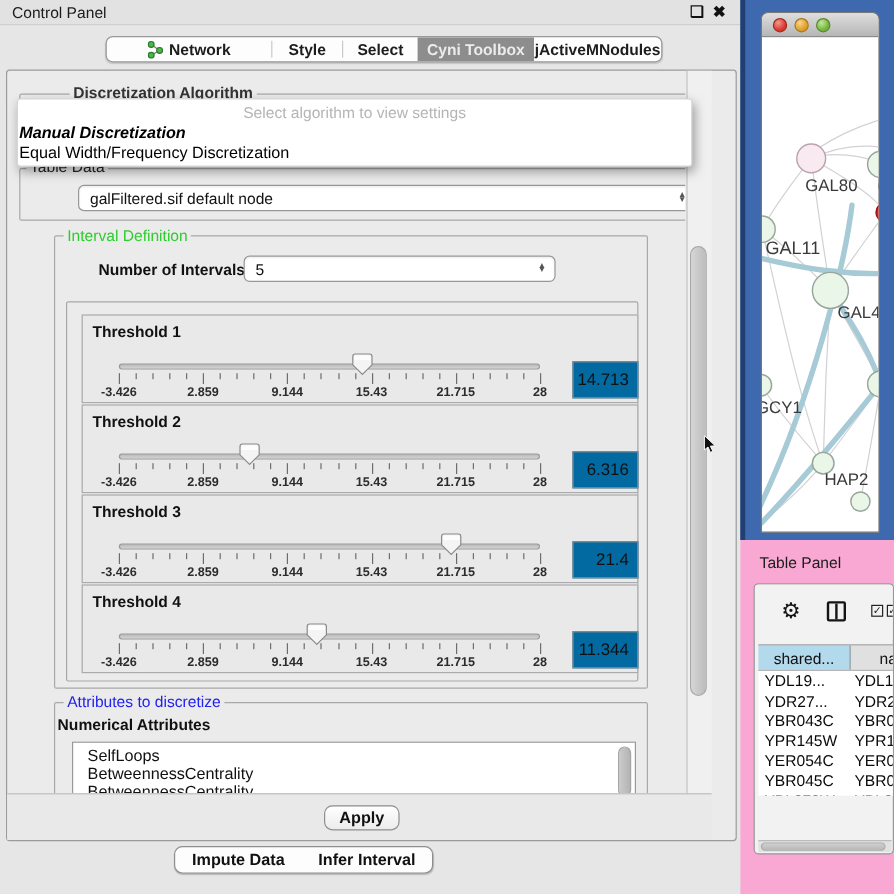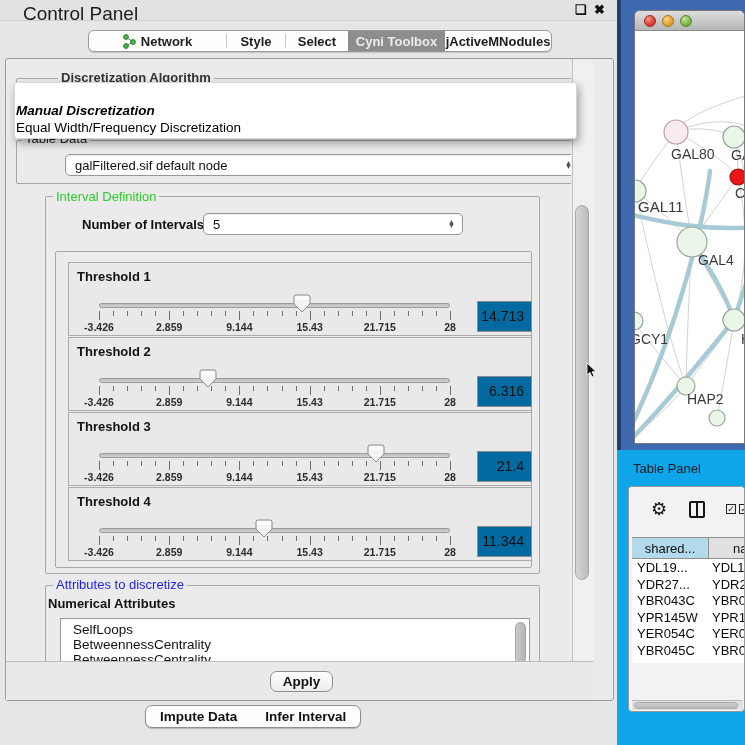--- a/index.html
+++ b/index.html
@@ -3,21 +3,21 @@
 <meta charset="utf-8">
 <style>
   * { margin:0; padding:0; box-sizing:border-box; }
   html,body { width:745px; height:745px; }
   body { font-family:"Liberation Sans", sans-serif; background:#e4e4e4; position:relative; overflow:hidden; }
   .abs { position:absolute; }
 
   
   #control-panel { left:0; top:0; width:620px; height:745px; background:#e6e6e6; }
   #cp-titlebar { left:0; top:0; width:620px; height:21px; background:#e2e2e2; border-bottom:1px solid #cfcfcf; }
-  #cp-title { left:23px; top:3px; font-size:19px; color:#1c1c1c; }
+  #cp-title { left:10px; top:3px; font-size:13px; color:#1c1c1c; }
   .win-ctl { top:2px; font-size:13px; color:#111; font-weight:bold; cursor:default; }
 
   
   #top-tabs { left:88px; top:30px; height:22px; display:flex; border:1px solid #9a9a9a; border-radius:6px; background:#fdfdfd; overflow:hidden; box-shadow:0 1px 1px rgba(0,0,0,.15); }
   .ttab { display:flex; align-items:center; justify-content:center; font-size:13px; font-weight:600; color:#1d1d1d; padding:0 10px; white-space:nowrap; }
   .ttab.sel { background:#8d8d8d; color:#ececec; }
   .tsep { width:1px; background:#c9c9c9; margin:3px 0; }
 
   
   #big-panel { left:5px; top:58px; width:609px; height:643px; background:#ebebeb; border:1px solid #9b9b9b; border-radius:3px; }
@@ -60,30 +60,30 @@
   
   #bottom-bar { left:6px; top:661px; width:587px; height:39px; background:#e9e9e9; border-top:1px solid #bdbdbd; }
   #apply-btn { left:270px; top:671px; width:63px; height:21px; background:linear-gradient(#ffffff,#ececec); border:1px solid #8f8f8f; border-radius:7px; font-size:13.5px; font-weight:600; color:#111; text-align:center; padding-top:2px; }
 
   #bottom-tabs { left:145px; top:705px; height:23px; display:flex; border:1px solid #8f8f8f; border-radius:7px; background:#fdfdfd; overflow:hidden; box-shadow:0 1px 1px rgba(0,0,0,.2); }
   .btab { display:flex; align-items:center; font-size:13.5px; font-weight:600; color:#111; padding:0 14px; white-space:nowrap; }
   .btab.sel { background:#8d8d8d; color:#ececec; }
 
   
   #desktop { left:617px; top:0; width:128px; height:450px; background:#3e69ae; border-left:4px solid #223f74; }
-  #net-window { left:634px; top:10px; width:111px; height:434px; border:1px solid #777; border-radius:6px 6px 0 0; background:#fff; overflow:hidden; }
+  #net-window { left:634px; top:10px; width:99px; height:434px; border:1px solid #777; border-radius:6px 6px 0 0; background:#fff; overflow:hidden; }
   #net-titlebar { position:absolute; left:0; top:0; width:100%; height:20px; background:linear-gradient(#dedede,#b6b6b6); border-bottom:1px solid #8b8b8b; }
   .light { position:absolute; top:4px; width:12px; height:12px; border-radius:50%; }
   #light-red { left:9px; background:radial-gradient(circle at 35% 30%, #f2988f, #d9352a 65%); border:1px solid #9f2a20; }
   #light-yellow { left:27px; background:radial-gradient(circle at 35% 30%, #f6d58a, #e09c26 65%); border:1px solid #a8761a; }
   #light-green { left:45px; background:radial-gradient(circle at 35% 30%, #c2e79a, #72b33c 65%); border:1px solid #55872c; }
   #net-canvas { position:absolute; left:0; top:20px; width:111px; height:414px; }
 
   
-  #table-area { left:617px; top:450px; width:128px; height:295px; background:#0ea5e9; }
+  #table-area { left:617px; top:450px; width:128px; height:295px; background:#f9a8d4; }
   #table-title { left:16px; top:11px; font-size:13px; color:#1c1c1c; }
   #table-box { left:11px; top:36px; width:117px; height:226px; background:#f2f2f2; border:1px solid #979797; border-radius:4px; overflow:hidden; }
   #table-toolbar { position:absolute; left:0; top:0; width:100%; height:46px; background:#f2f2f2; }
   #gear-icon { position:absolute; left:22px; top:11px; font-size:18px; color:#141414; }
   #col-icon { position:absolute; left:60px; top:14px; width:16px; height:17px; border:2px solid #141414; border-radius:2px; }
   #col-icon::after { content:""; position:absolute; left:5px; top:0; width:2px; height:13px; background:#141414; }
   .cbx { position:absolute; top:17px; width:10px; height:10px; border:1.5px solid #222; font-size:9px; line-height:9px; text-align:center; color:#222; }
   #hdr-row { position:absolute; left:3px; top:50px; width:200px; height:22px; border-top:1px solid #8f8f8f; border-bottom:1px solid #8f8f8f; display:flex; }
   .hdr-cell { height:100%; font-size:13px; color:#111; display:flex; align-items:center; justify-content:center; border-right:1px solid #8f8f8f; }
   #hdr-1 { width:77px; background:#b2d9ec; }
@@ -364,20 +364,21 @@
   <div id="bottom-tabs" class="abs">
     <div class="btab">
         <span>Impute Data</span>
       </div>
     <div class="btab">
         <span>Infer Interval</span>
       </div>
   </div>
 
   <div id="algo-popup" class="abs">
+    <div id="algo-hint" class="abs">Select algorithm to view settings</div>
     <div class="algo-item" style="top:20px; font-weight:bold;font-style:italic;">Manual Discretization</div>
     <div class="algo-item" style="top:37px;">Equal Width/Frequency Discretization</div>
   </div>
 </div>
 
 <div id="desktop" class="abs"></div>
 
 <div id="net-window" class="abs">
   <div id="net-titlebar">
     <div class="light" id="light-red"></div>

